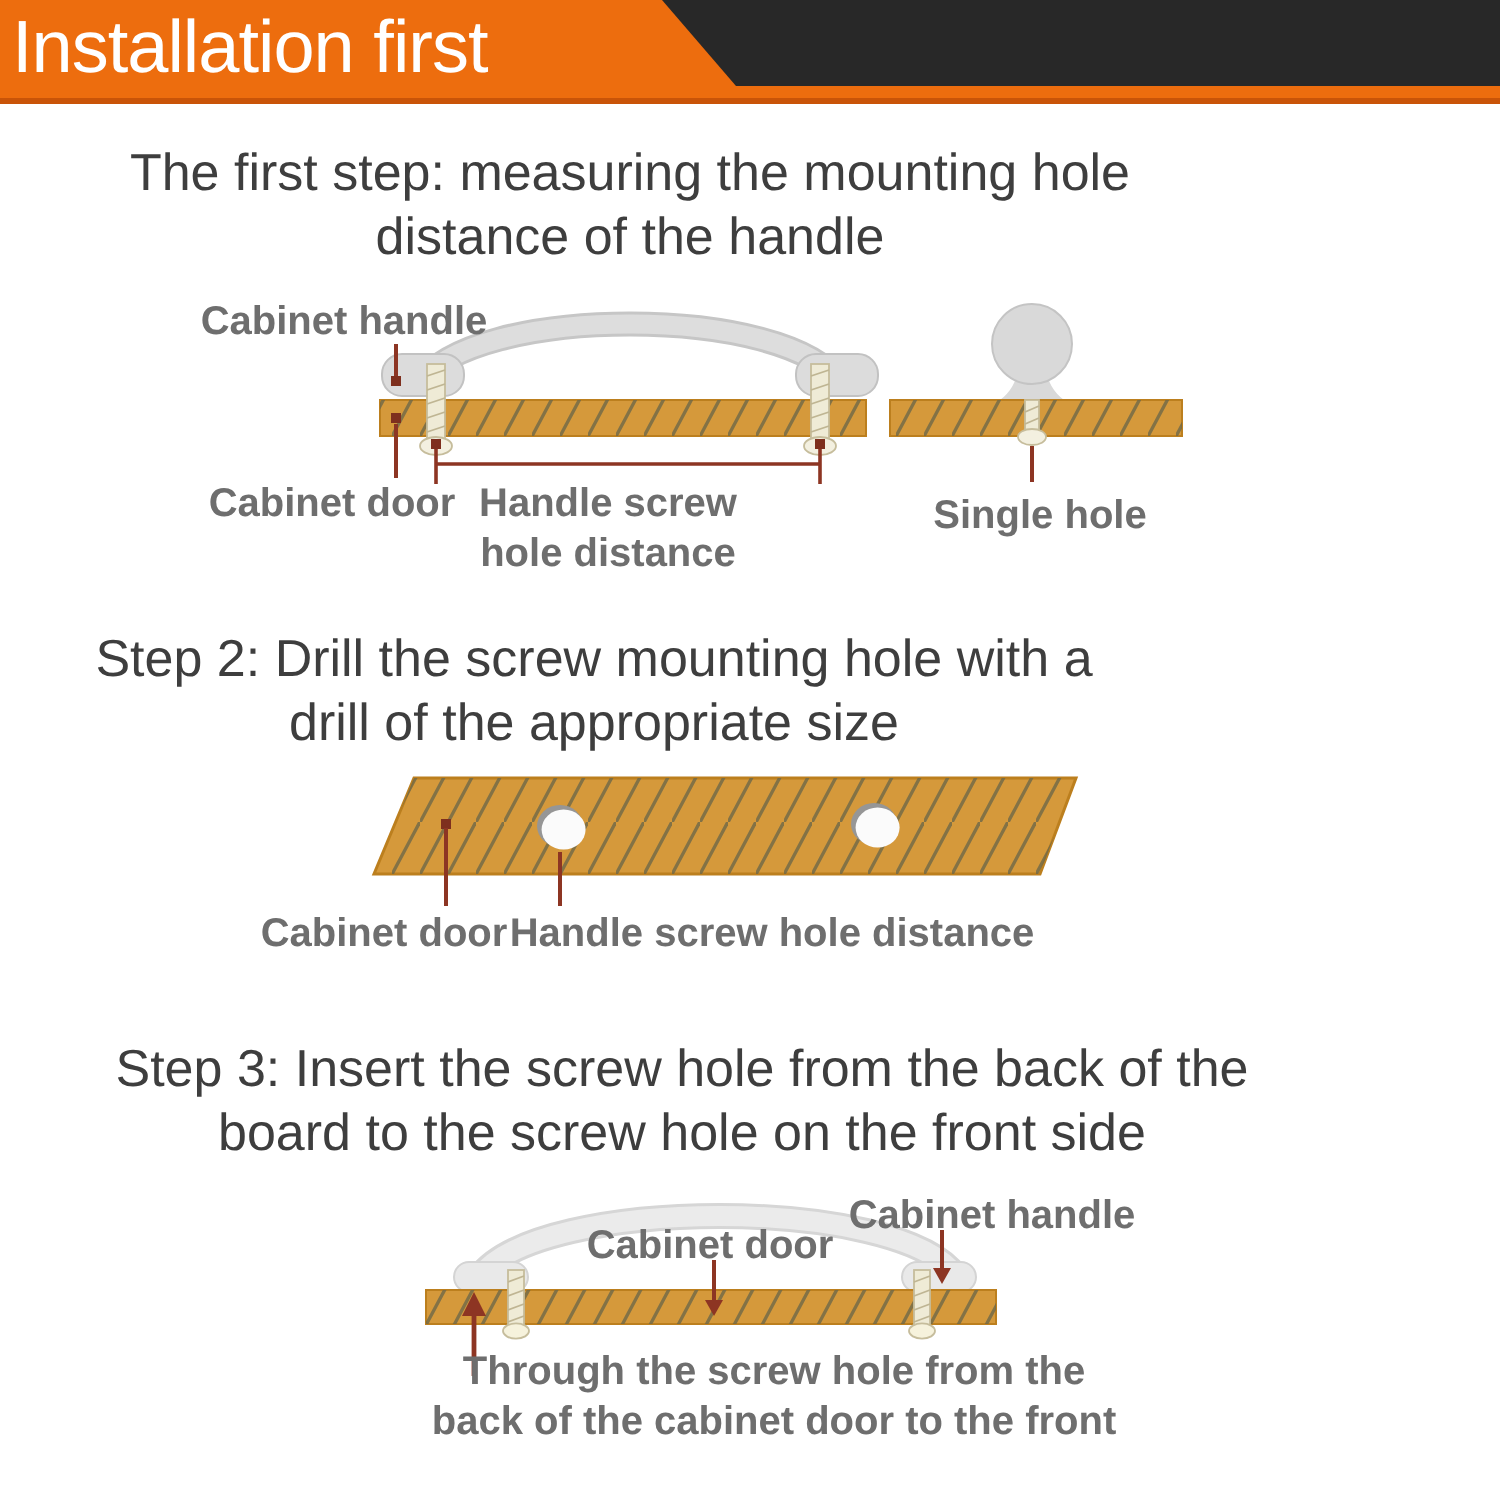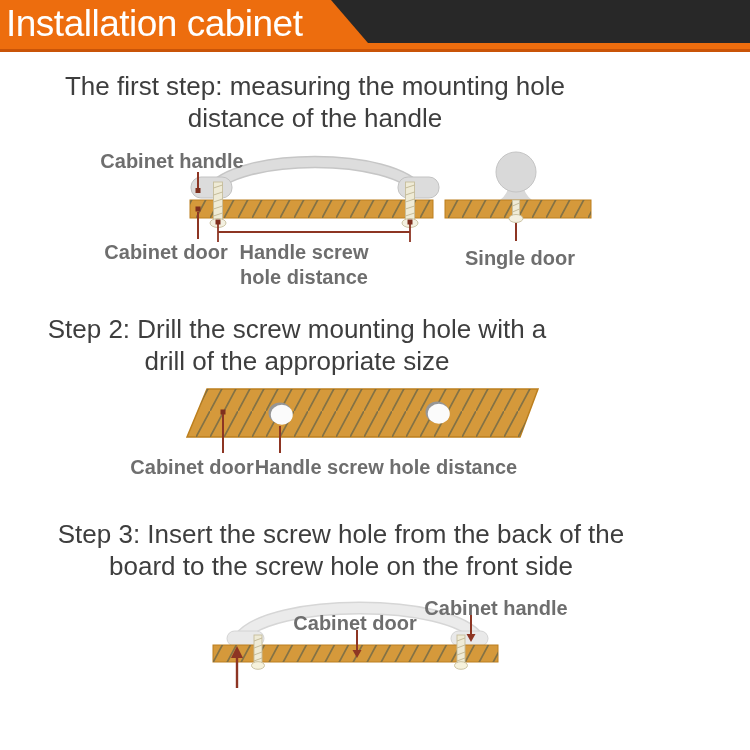--- a/index.html
+++ b/index.html
@@ -20,21 +20,21 @@
        line-height:25px;white-space:pre-line;text-align:center;font-weight:bold;}
   svg.diag{position:absolute;left:0;}
 </style>
 </head>
 <body>
 
 <div class="page">
 
   <header class="hdr">
     <div class="hdr-dark"></div>
-    <h1 class="hdr-title">Installation cabinet</h1>
+    <h1 class="hdr-title">Installation first</h1>
   </header>
 
   <div class="heading" style="top:70px;left:-60px;">The first step: measuring the mounting hole
 distance of the handle</div>
 
   <svg class="diag" style="top:140px;" width="750" height="115" viewBox="0 0 750 115">
     <defs>
       <pattern id="hA" width="14" height="26" patternUnits="userSpaceOnUse">
         <line x1="-1" y1="28" x2="15" y2="-2" stroke="#6E6747" stroke-width="1.7" opacity="0.8"></line>
       </pattern>
@@ -104,21 +104,21 @@
       <line x1="218" y1="92" x2="410" y2="92"></line>
       <rect x="215.5" y="79.5" width="5" height="5" fill="#7E2F1E" stroke="none"></rect>
       <rect x="407.5" y="79.5" width="5" height="5" fill="#7E2F1E" stroke="none"></rect>
     </g>
   </svg>
 
   <div class="lbl" style="left:172px;top:149px;">Cabinet handle</div>
   <div class="lbl" style="left:166px;top:240px;">Cabinet door</div>
   <div class="lbl" style="left:304px;top:240px;">Handle screw
 hole distance</div>
-  <div class="lbl" style="left:520px;top:246px;">Single door</div>
+  <div class="lbl" style="left:520px;top:246px;">Single hole</div>
 
   <div class="heading" style="top:313px;left:-78px;">Step 2: Drill the screw mounting hole with a
 drill of the appropriate size</div>
 
   <svg class="diag" style="top:385px;" width="750" height="75" viewBox="0 0 750 75">
     <defs>
       <pattern id="hB" width="14" height="26" patternUnits="userSpaceOnUse">
         <line x1="-1" y1="28" x2="15" y2="-2" stroke="#6E6747" stroke-width="1.7" opacity="0.8"></line>
       </pattern>
     </defs>
@@ -195,14 +195,16 @@
       <polygon points="352.5,60 361.5,60 357,68" fill="#8D3523"></polygon>
       <line x1="471" y1="25" x2="471" y2="44" stroke="#8D3523" stroke-width="2"></line>
       <polygon points="466.5,44 475.5,44 471,52" fill="#8D3523"></polygon>
       <polygon points="231,68 243,68 237,56" fill="#8D3523"></polygon>
       <line x1="237" y1="67" x2="237" y2="98" stroke="#8D3523" stroke-width="2.4"></line>
     </g>
   </svg>
 
   <div class="lbl" style="left:496px;top:596px;">Cabinet handle</div>
   <div class="lbl" style="left:355px;top:611px;">Cabinet door</div>
+  <div class="lbl" style="left:387px;top:674px;">Through the screw hole from the
+back of the cabinet door to the front</div>
 
 </div>
 
 </body></html>

